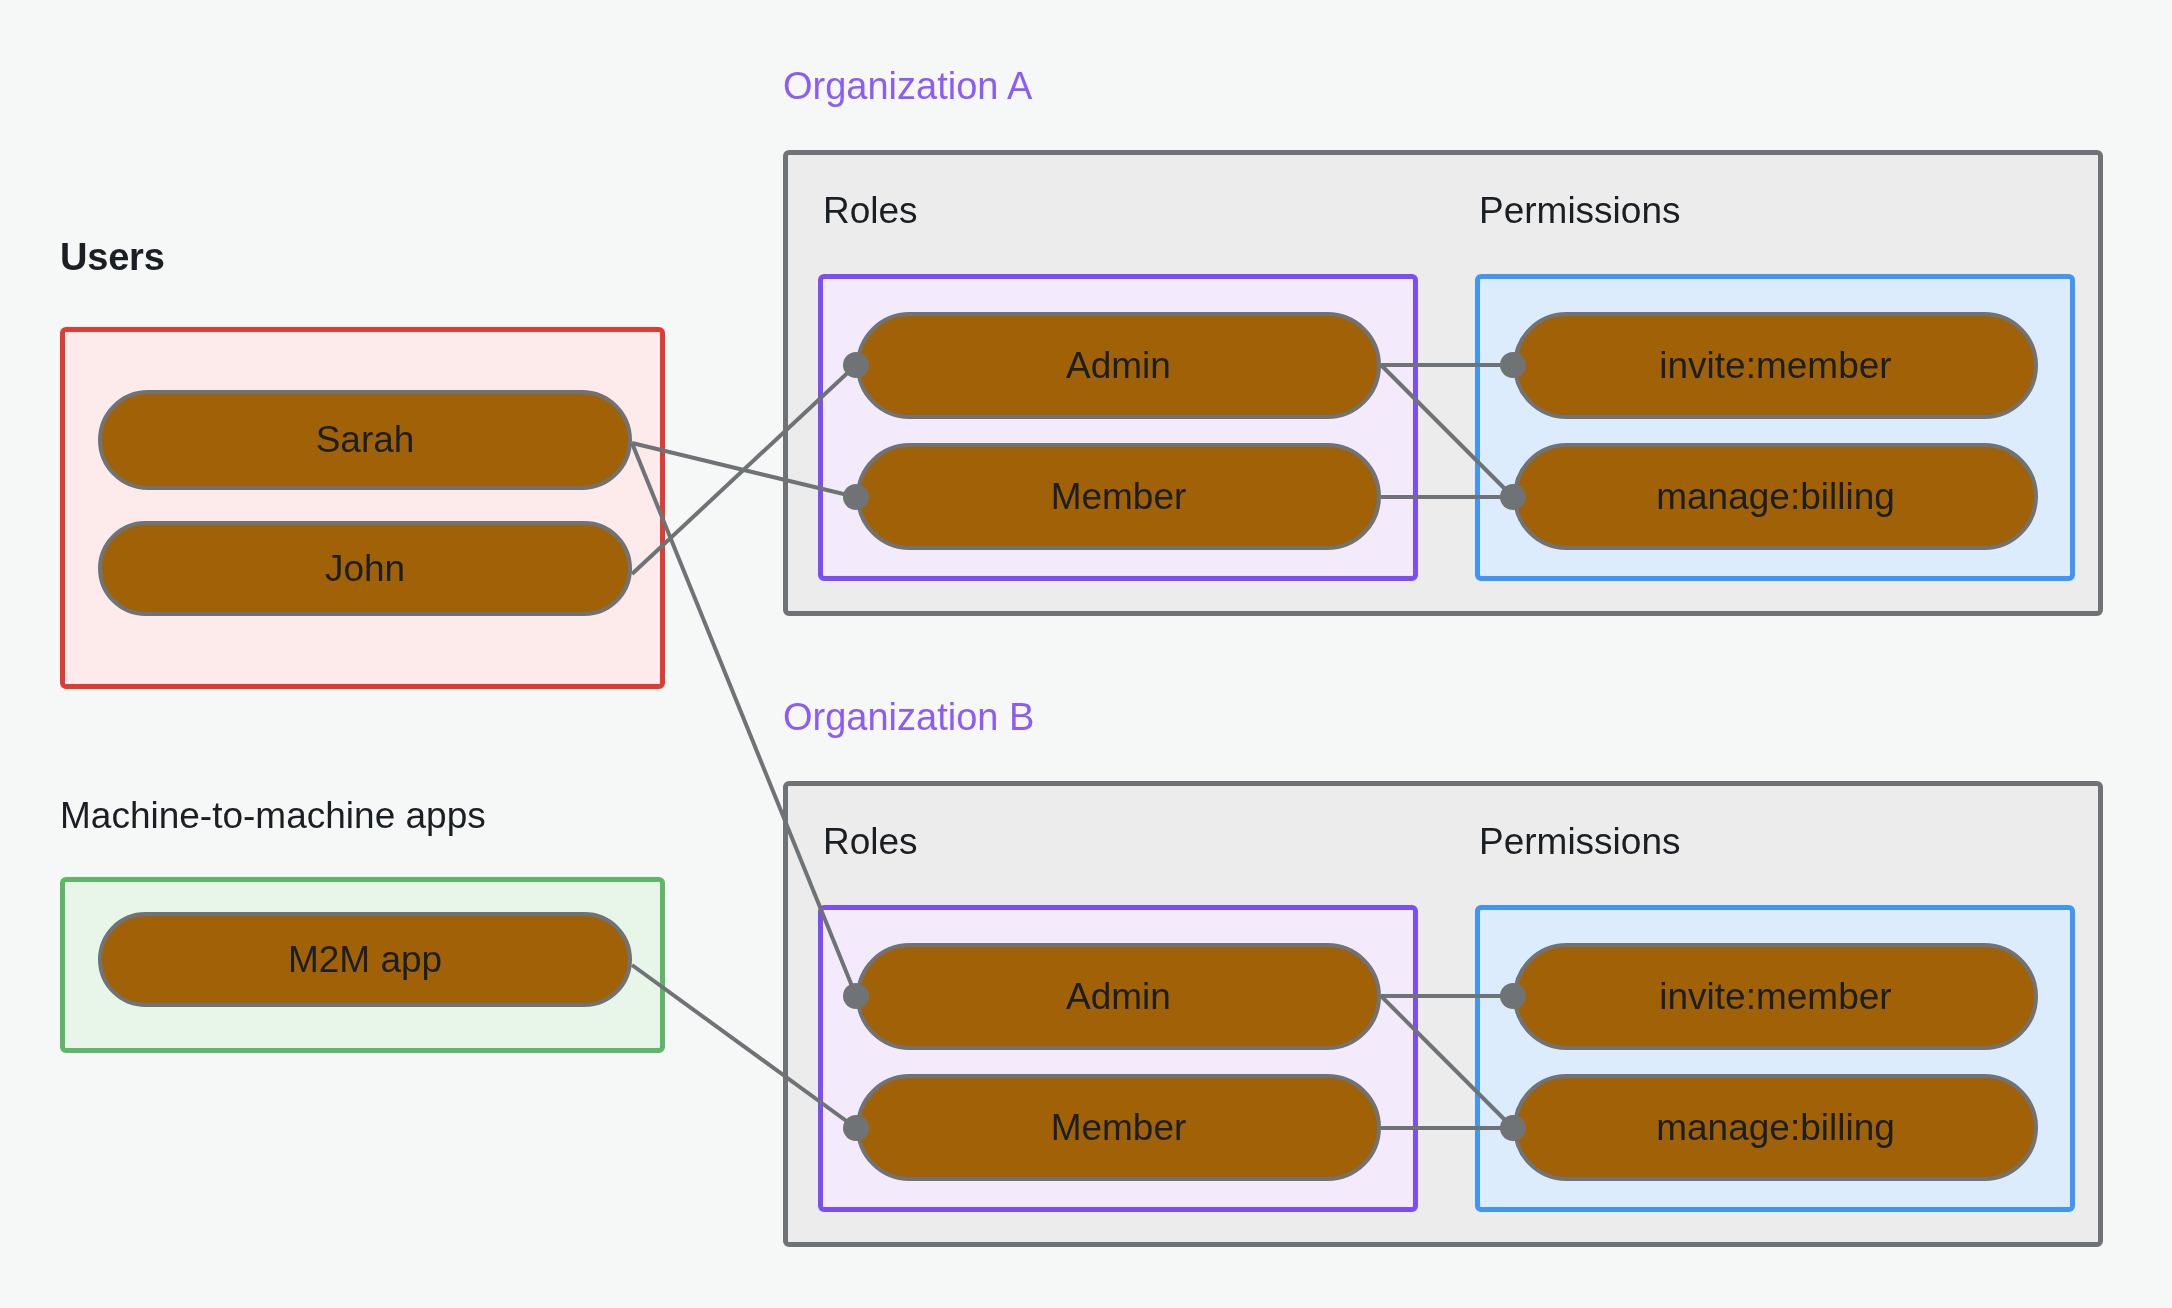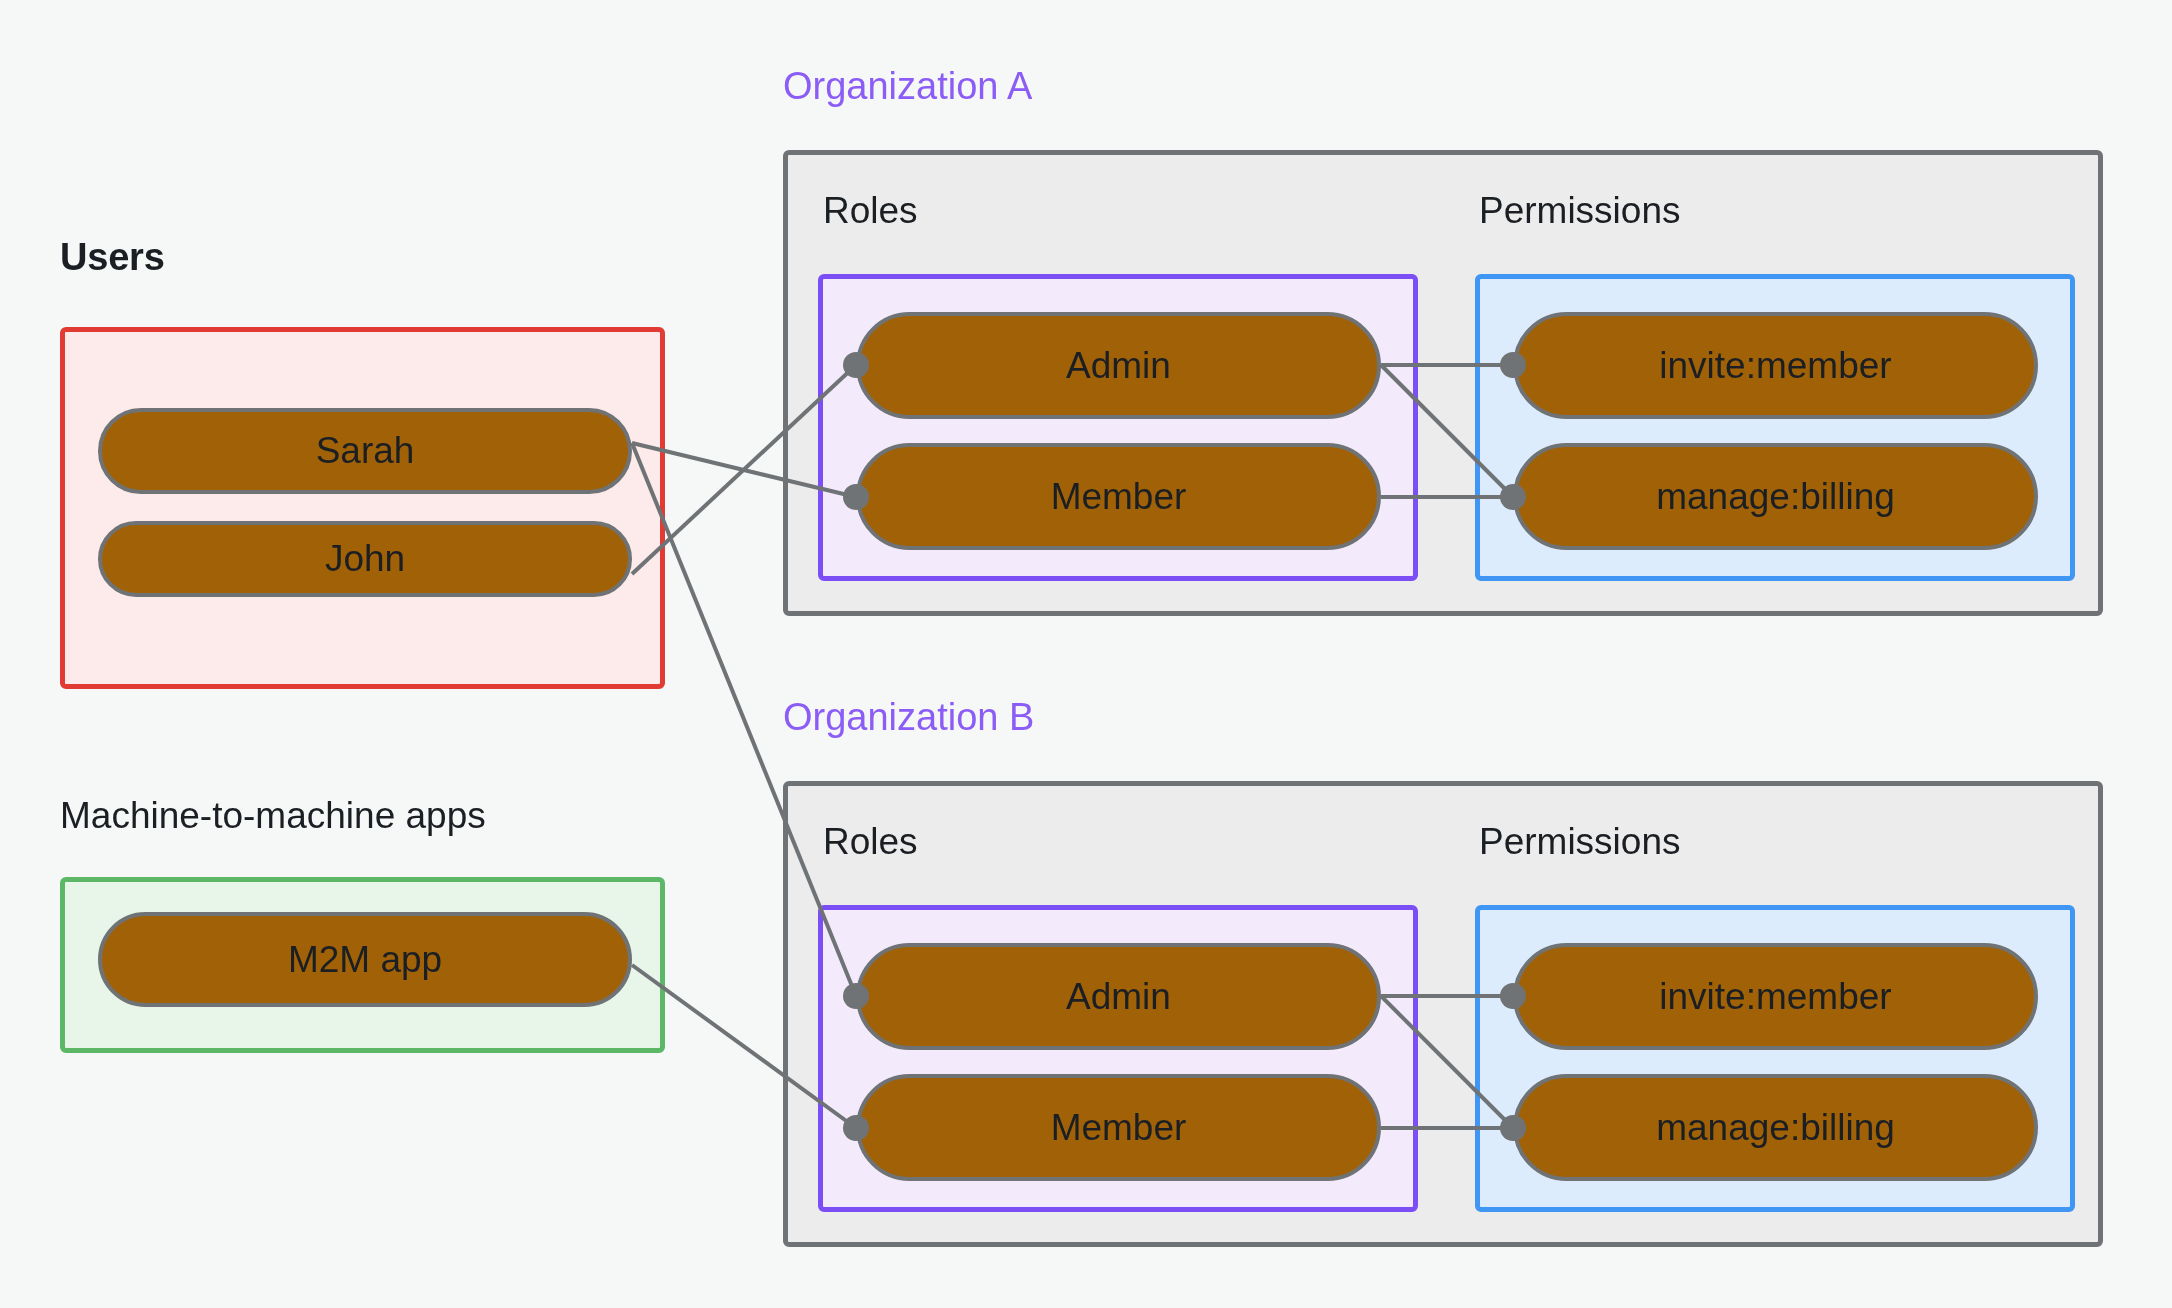--- a/index.html
+++ b/index.html
@@ -133,23 +133,23 @@
       <circle cx="1513" cy="497" r="13"></circle>
       <circle cx="1513" cy="996" r="13"></circle>
       <circle cx="1513" cy="1128" r="13"></circle>
     </g>
   </svg>
 
   <div class="caption" style="left:60px; top:236px;">Users</div>
 
   <div class="grp grp-users" style="left:60px; top:327px; width:605px; height:362px;"></div>
 
-  <div class="pill" style="left:98px; top:408px; width:534px; height:86px;">Sarah</div>
+  <div class="pill" style="left:98px; top:390px; width:534px; height:100px;">Sarah</div>
 
-  <div class="pill" style="left:98px; top:521px; width:534px; height:76px;">John</div>
+  <div class="pill" style="left:98px; top:521px; width:534px; height:95px;">John</div>
 
   <div class="sublabel" style="left:60px; top:795px;">Machine-to-machine apps</div>
 
   <div class="grp grp-m2m" style="left:60px; top:877px; width:605px; height:176px;"></div>
 
   <div class="pill" style="left:98px; top:912px; width:534px; height:95px;">M2M app</div>
 
   <div class="orgtitle" style="left:783px; top:65px;">Organization A</div>
 
   <div class="grp grp-org" style="left:783px; top:150px; width:1320px; height:466px;"></div>

